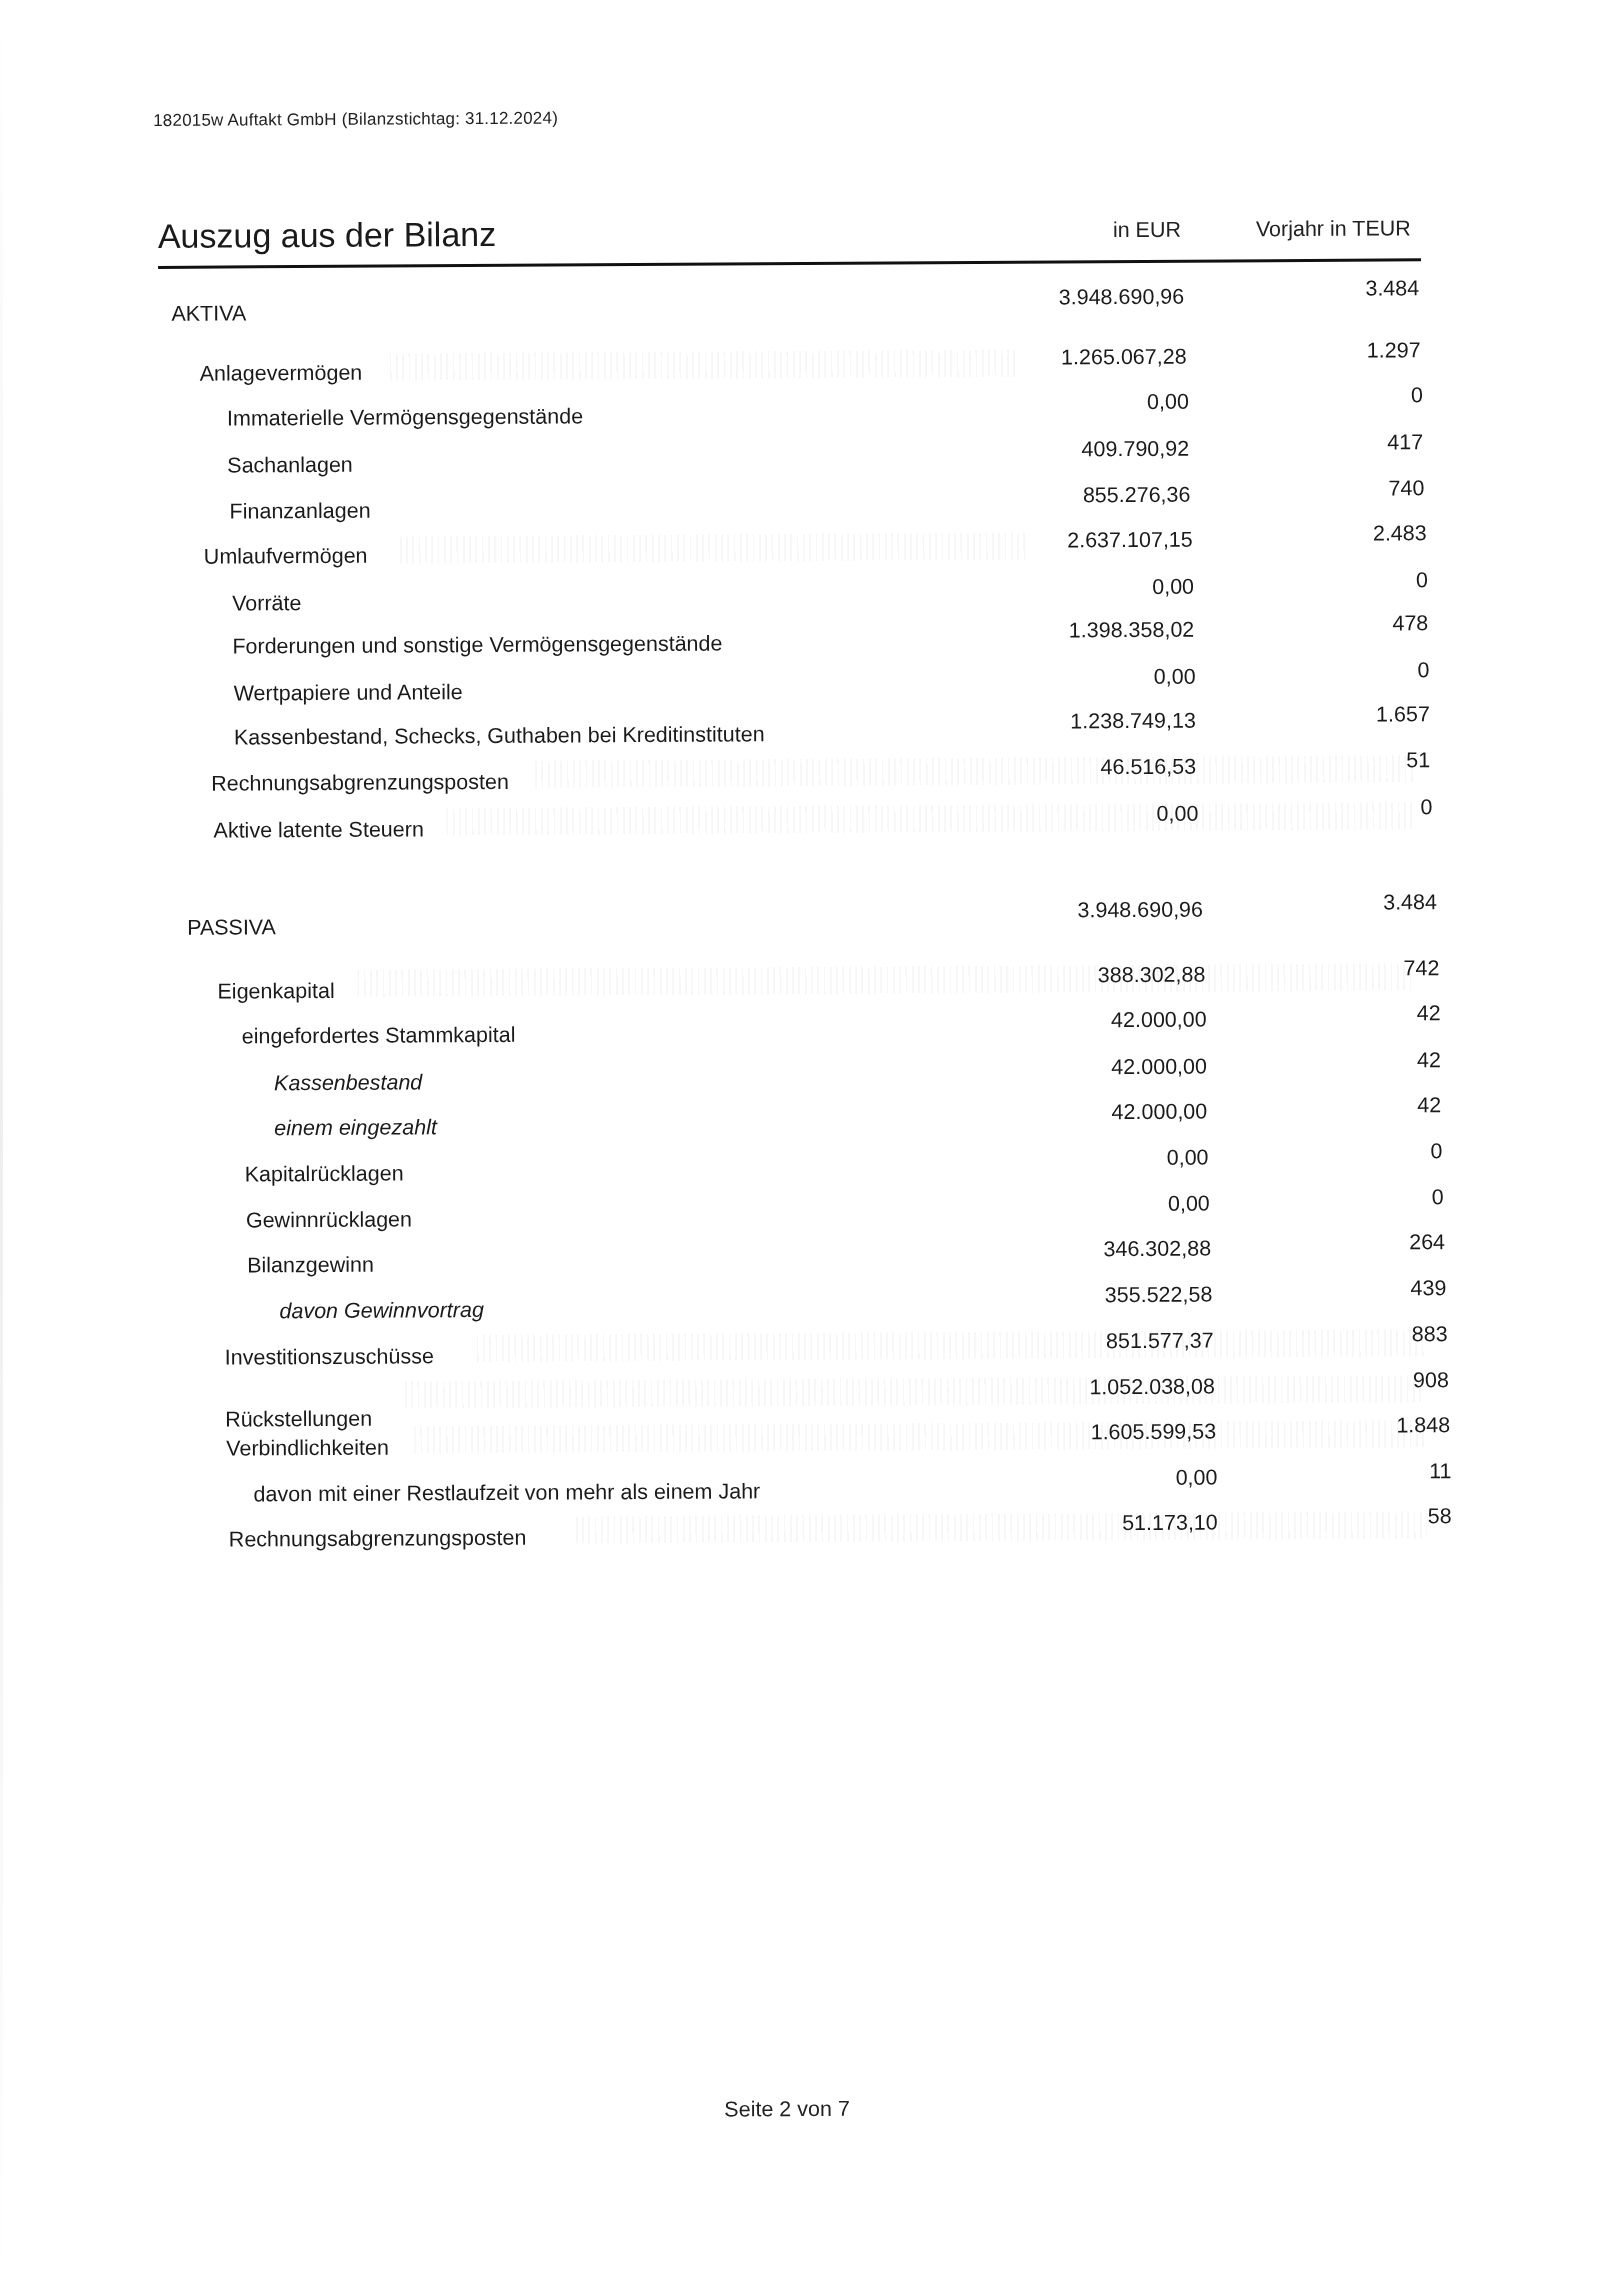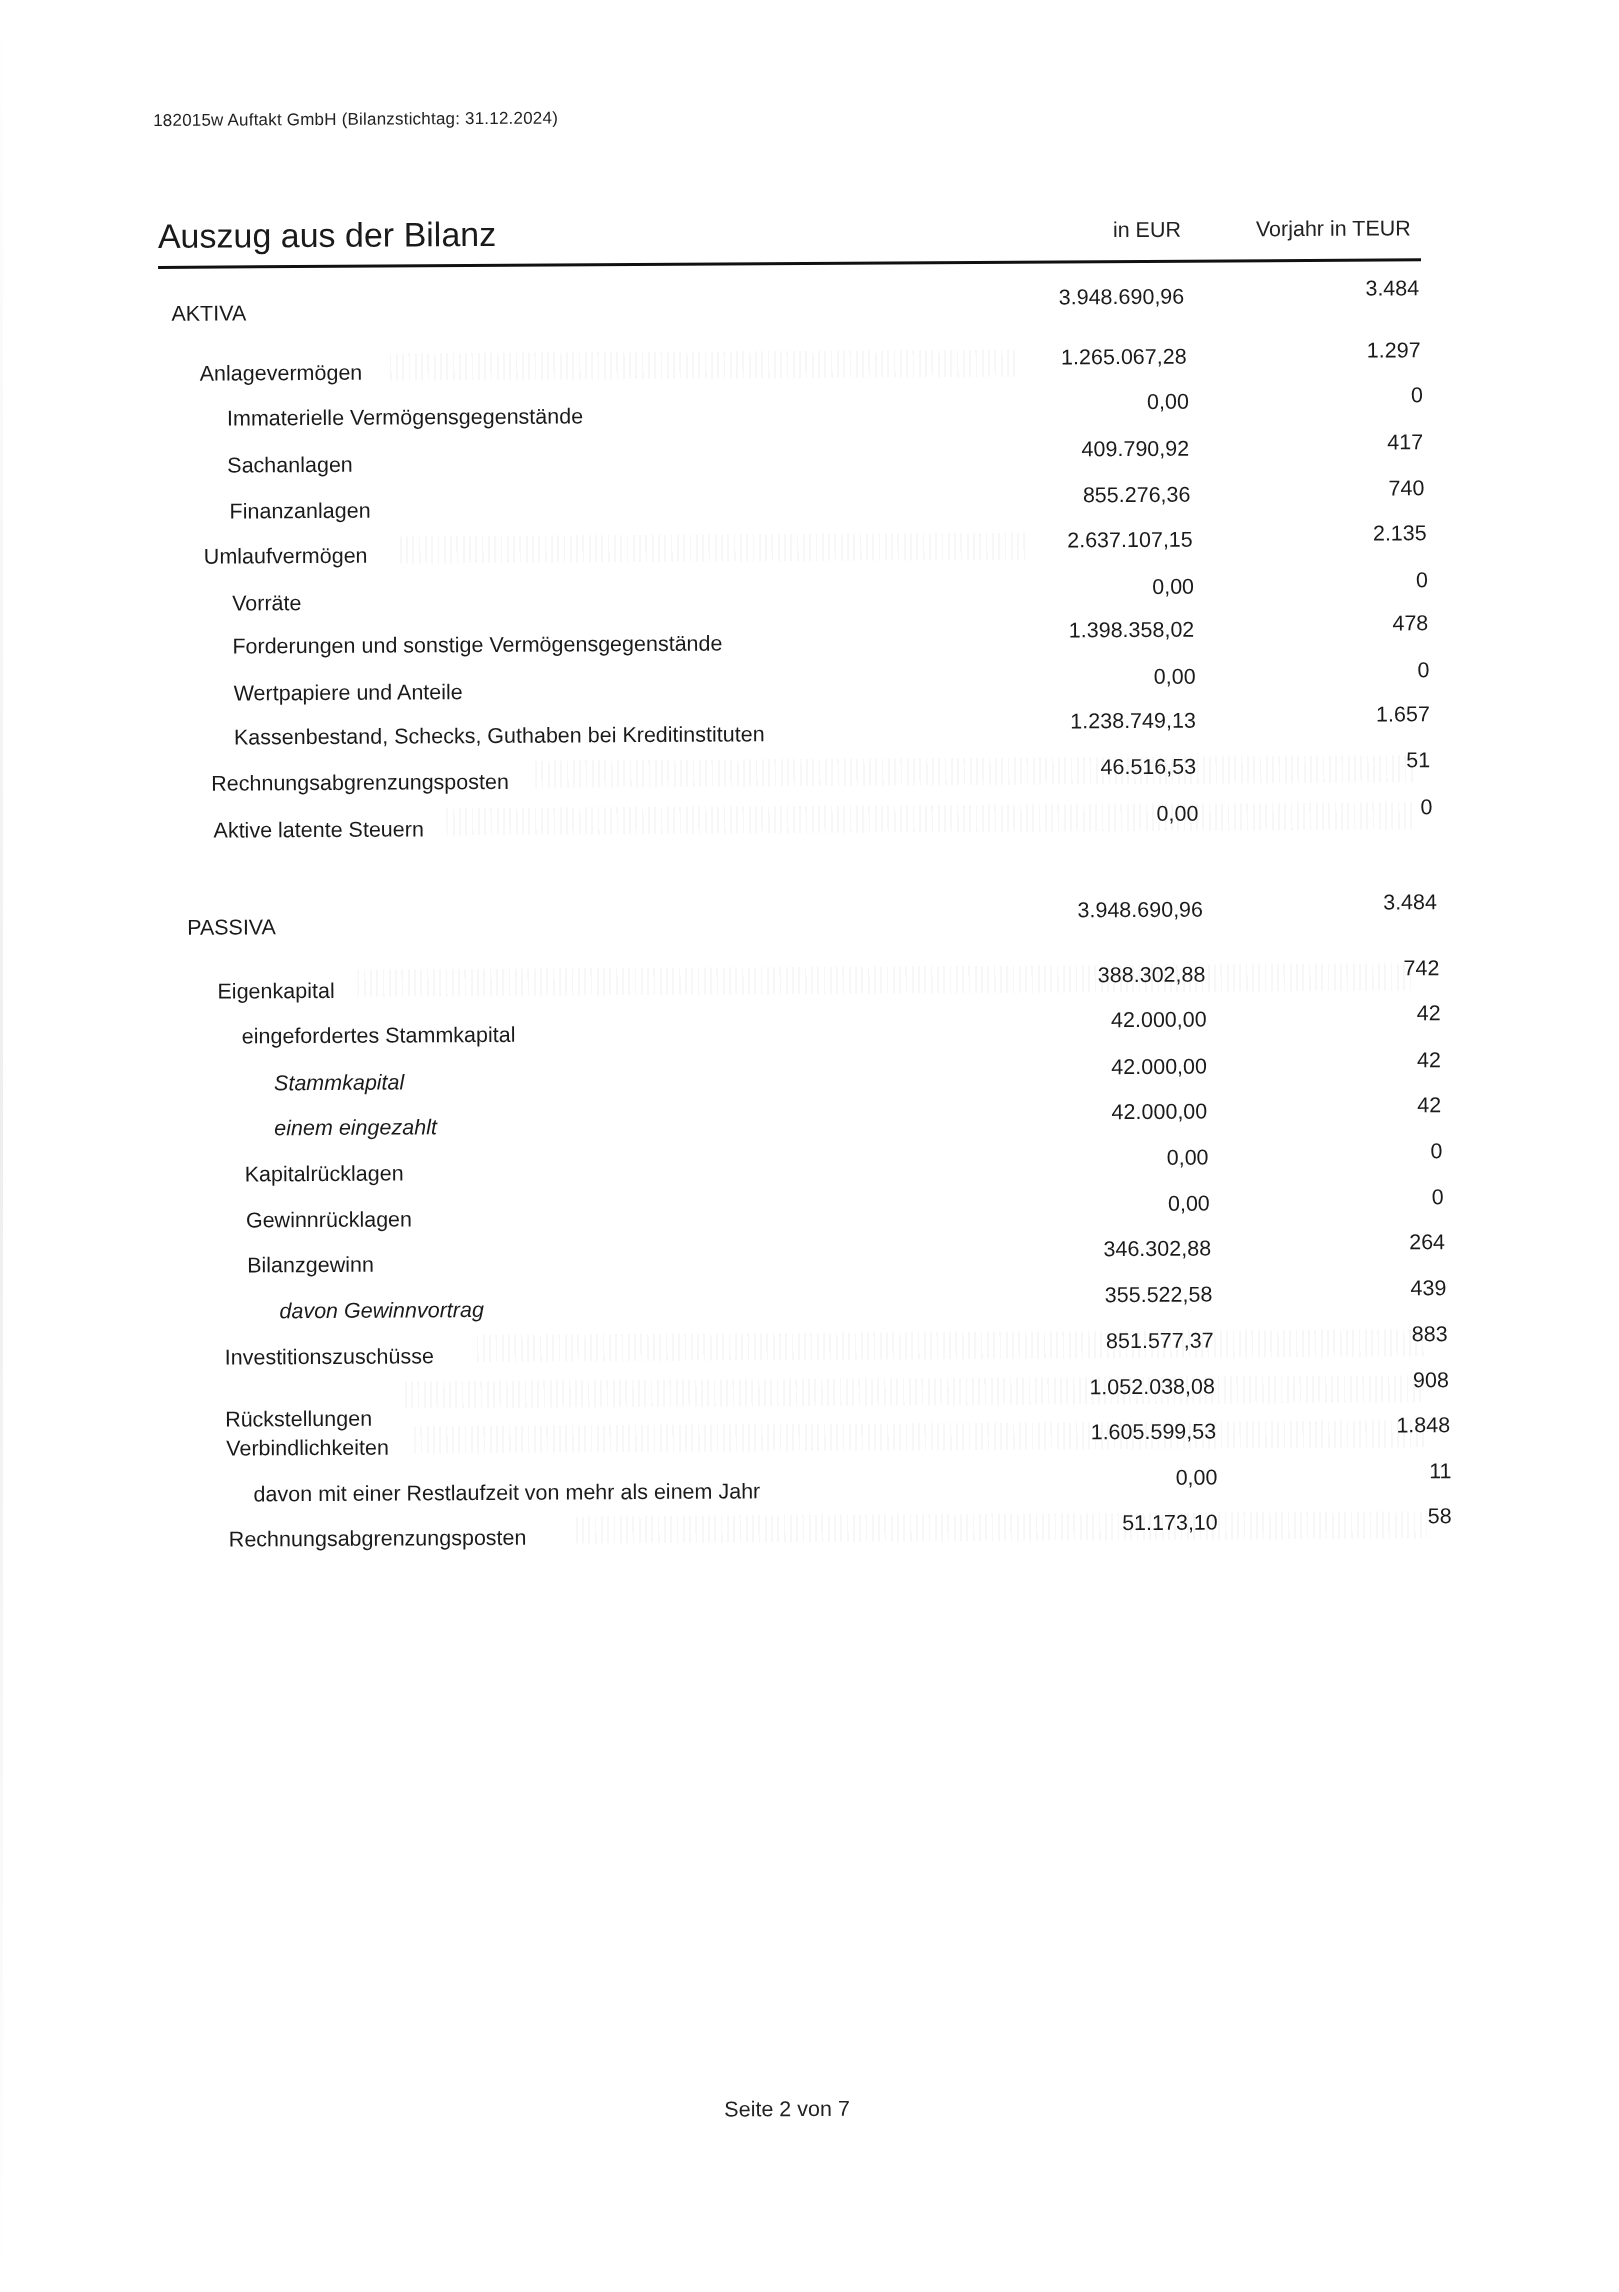--- a/index.html
+++ b/index.html
@@ -61,21 +61,21 @@
   </div>
   <div class="row" style="top:496px">
     <span class="label normal" style="left:233px;top:0">Finanzanlagen</span>
     <span class="val norm" style="left:961px;top:-10.7px">855.276,36</span>
     <span class="prev norm" style="left:1321px;top:-16px">740</span>
   </div>
   <div class="scan-noise" style="left:403px;top:534px;width:627px"></div>
   <div class="row" style="top:541px">
     <span class="label normal" style="left:207px;top:0">Umlaufvermögen</span>
     <span class="val norm" style="left:963px;top:-10.7px">2.637.107,15</span>
-    <span class="prev norm" style="left:1323px;top:-16px">2.135</span>
+    <span class="prev norm" style="left:1323px;top:-16px">2.483</span>
   </div>
   <div class="row" style="top:588px">
     <span class="label normal" style="left:235px;top:0">Vorräte</span>
     <span class="val norm" style="left:964px;top:-10.7px">0,00</span>
     <span class="prev norm" style="left:1324px;top:-16px">0</span>
   </div>
   <div class="row" style="top:631px">
     <span class="label normal" style="left:235px;top:0">Forderungen und sonstige Vermögensgegenstände</span>
     <span class="val norm" style="left:964px;top:-10.7px">1.398.358,02</span>
     <span class="prev norm" style="left:1324px;top:-16px">478</span>
@@ -114,21 +114,21 @@
     <span class="label normal" style="left:218px;top:0">Eigenkapital</span>
     <span class="val norm" style="left:973px;top:-10.7px">388.302,88</span>
     <span class="prev norm" style="left:1333px;top:-16px">742</span>
   </div>
   <div class="row" style="top:1021px">
     <span class="label normal" style="left:242px;top:0">eingefordertes Stammkapital</span>
     <span class="val norm" style="left:974px;top:-10.7px">42.000,00</span>
     <span class="prev norm" style="left:1334px;top:-16px">42</span>
   </div>
   <div class="row" style="top:1068px">
-    <span class="label italic" style="left:274px;top:0">Stammkapital</span>
+    <span class="label italic" style="left:274px;top:0">Kassenbestand</span>
     <span class="val norm" style="left:974px;top:-10.7px">42.000,00</span>
     <span class="prev norm" style="left:1334px;top:-16px">42</span>
   </div>
   <div class="row" style="top:1113px">
     <span class="label italic" style="left:274px;top:0">einem eingezahlt</span>
     <span class="val norm" style="left:974px;top:-10.7px">42.000,00</span>
     <span class="prev norm" style="left:1334px;top:-16px">42</span>
   </div>
   <div class="row" style="top:1159px">
     <span class="label normal" style="left:244px;top:0">Kapitalrücklagen</span>

